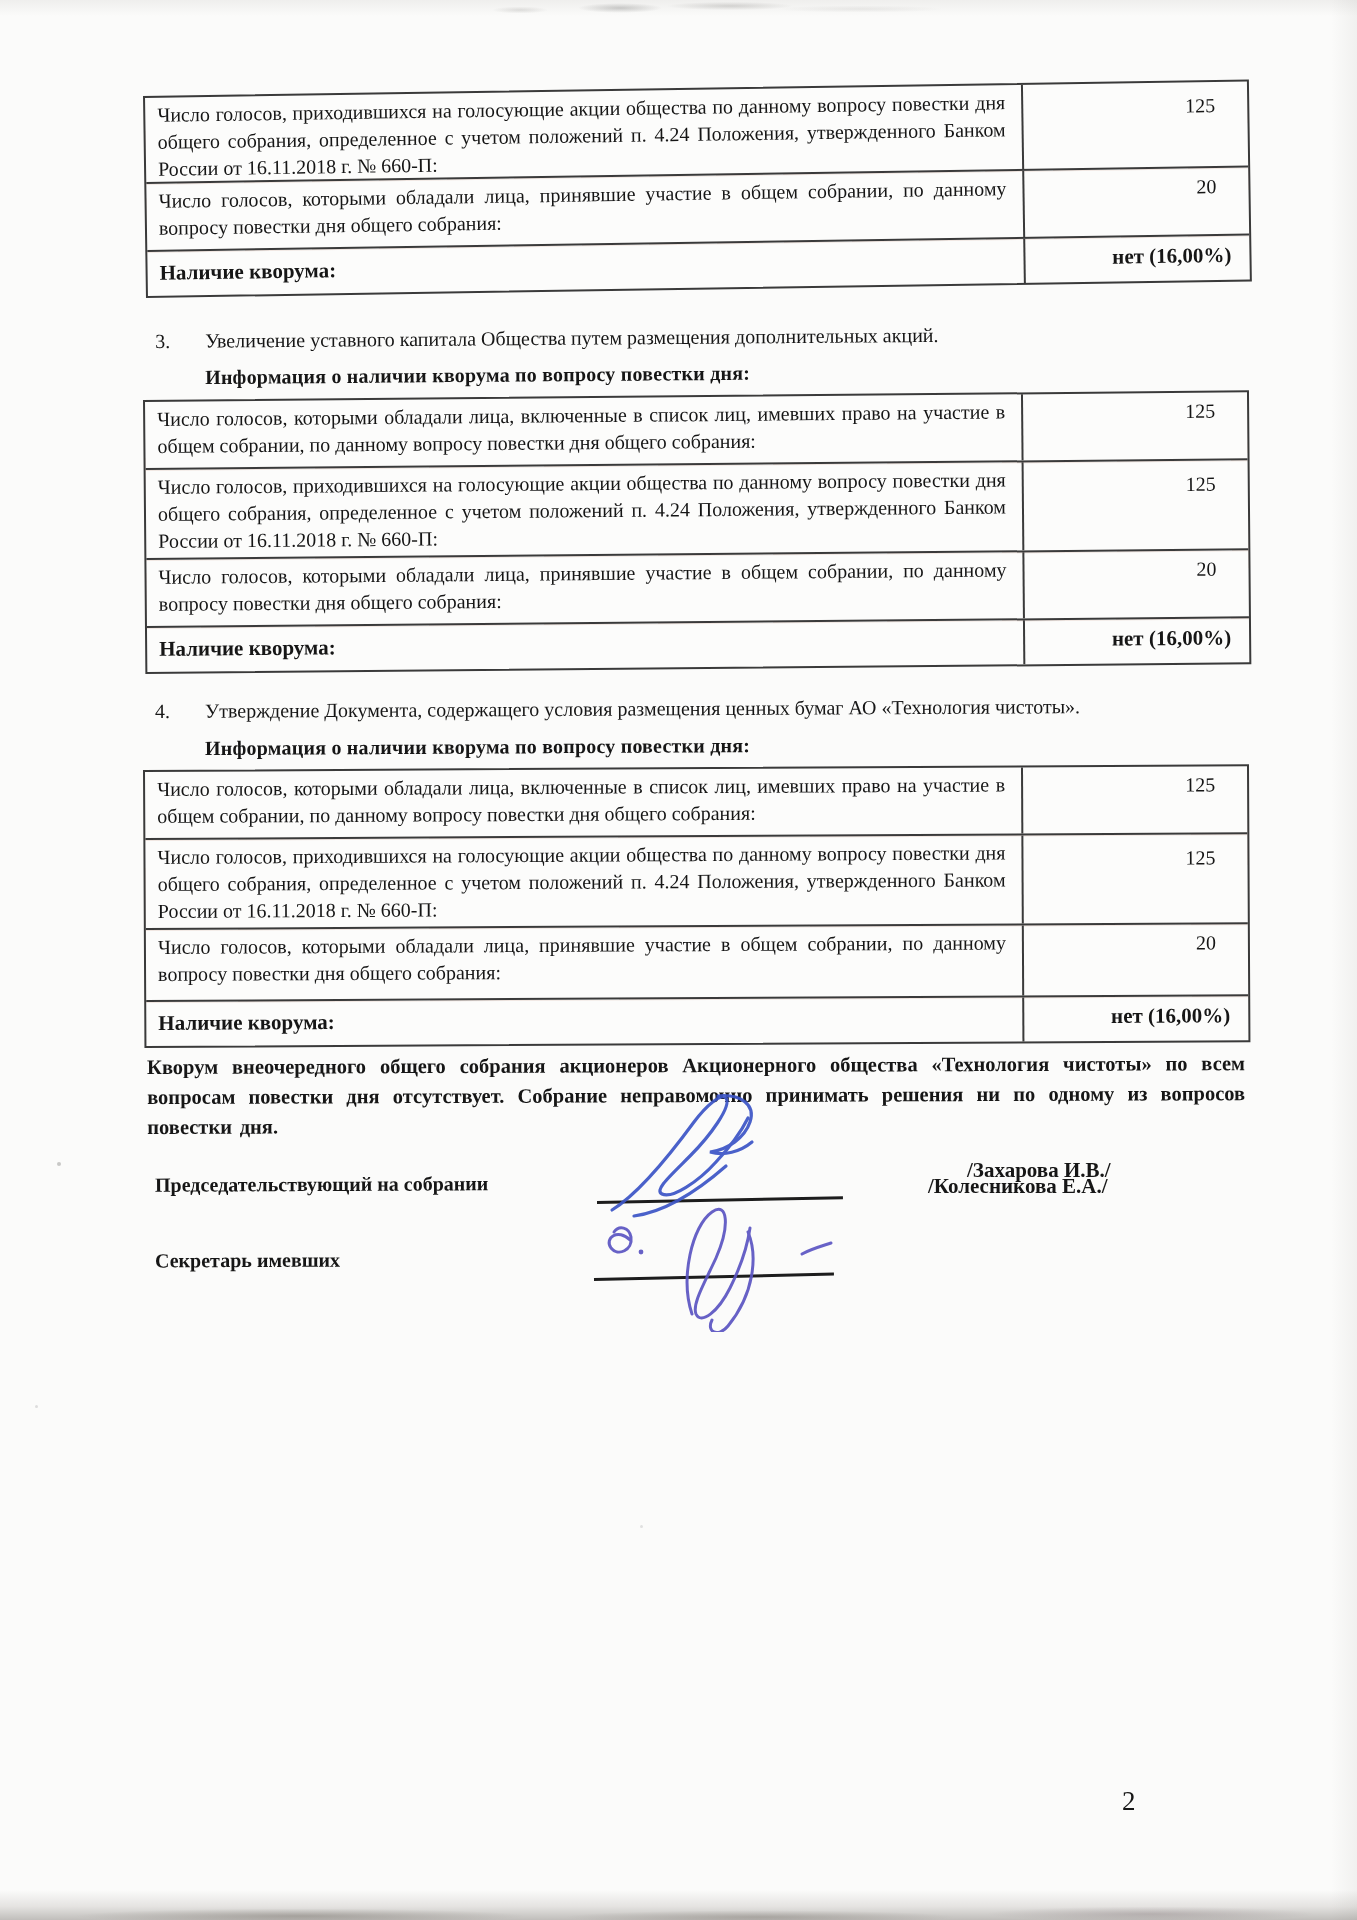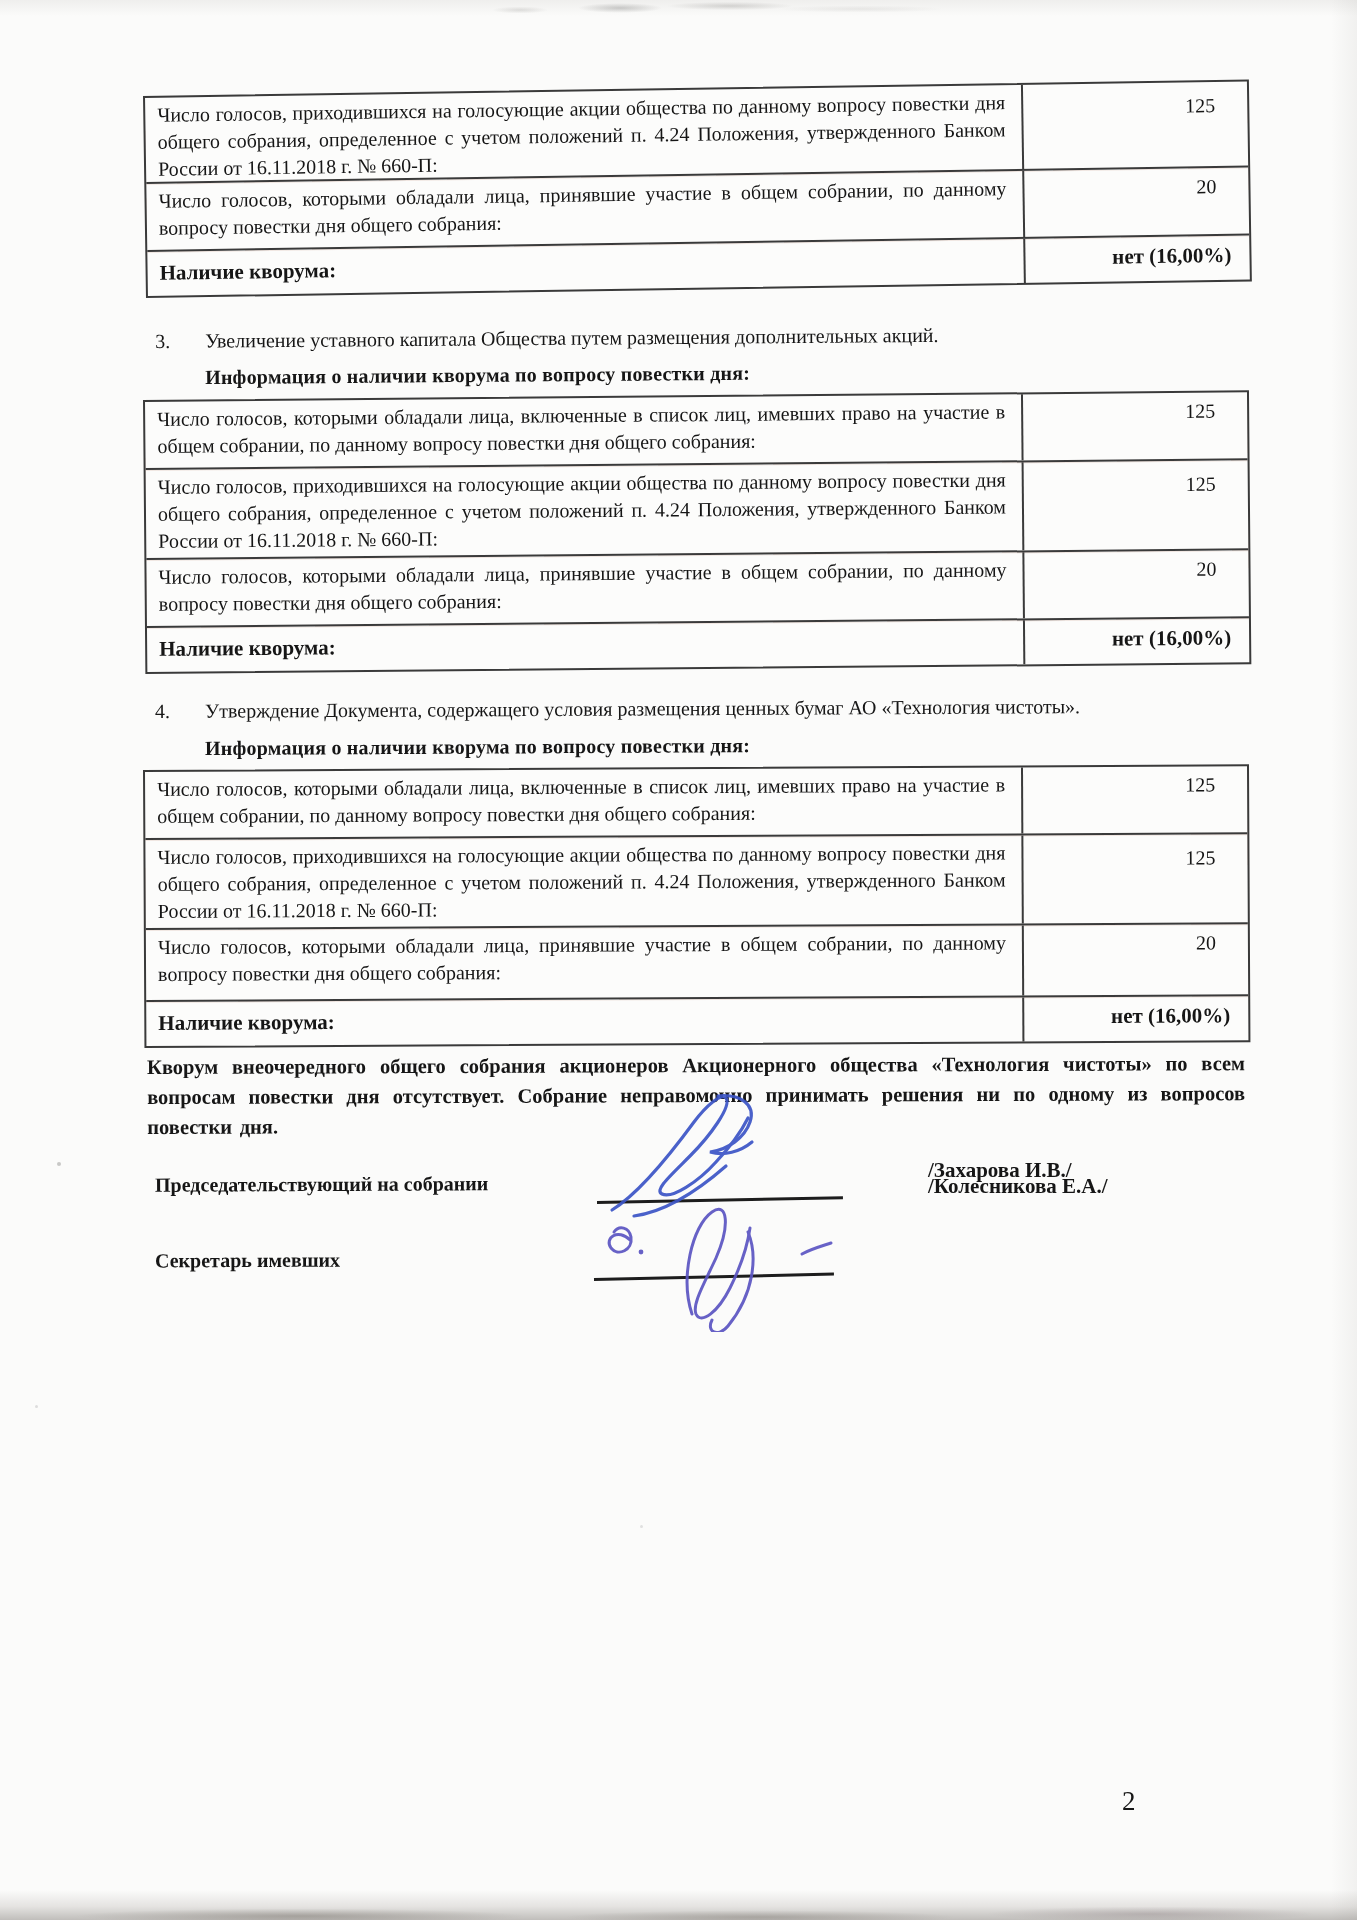--- a/index.html
+++ b/index.html
@@ -150,21 +150,21 @@
 
   <div class="sig-role" style="top:1173px;transform:rotate(-0.25deg);">Председательствующий на собрании</div>
   <div class="sig-line" style="top:1201px;left:597px;width:246px;transform:rotate(-1.1deg);"></div>
   <svg class="sig-svg" style="top:1088px;left:598px;" width="210" height="130" viewBox="0 0 210 130">
     <g fill="none" stroke="#3c55c6" stroke-width="3.2" stroke-linecap="round" opacity="0.92">
       <path d="M14 122 C 40 106, 74 64, 96 34 C 108 18, 124 4, 128 10 C 134 18, 112 48, 92 68 C 72 88, 56 102, 64 106 C 74 111, 100 94, 118 74 C 132 59, 144 42, 150 30"></path>
       <path d="M120 8 C 142 6, 158 16, 152 34 C 147 49, 130 62, 112 64 C 126 68, 142 64, 154 54"></path>
       <path d="M36 128 C 66 124, 96 106, 128 78"></path>
     </g>
   </svg>
-  <div class="sig-name" style="top:1158px;">/Захарова И.В./</div>
+  <div class="sig-name" style="top:1158px;margin-left:39px;">/Захарова И.В./</div>
 
   <div class="sig-role" style="top:1249px;transform:rotate(-0.25deg);">Секретарь имевших</div>
   <div class="sig-line" style="top:1278px;left:594px;width:240px;transform:rotate(-1.3deg);"></div>
   <svg class="sig-svg" style="top:1182px;left:596px;" width="250" height="150" viewBox="0 0 250 150">
     <g fill="none" stroke="#5b55c2" stroke-width="3" stroke-linecap="round" opacity="0.92">
       <path d="M34 58 C 22 46, 8 56, 15 66 C 22 75, 37 68, 35 55 C 33 45, 23 43, 18 50"></path>
       <circle cx="45" cy="70" r="2.4" fill="#5b55c2" stroke="none"></circle>
       <path d="M96 132 C 84 96, 96 44, 116 30 C 132 19, 134 44, 120 76 C 108 102, 96 122, 100 132 C 105 143, 122 130, 134 106 C 146 82, 152 60, 154 46"></path>
       <path d="M152 50 C 162 74, 158 112, 132 144 C 122 156, 110 150, 116 138"></path>
       <path d="M206 72 C 215 67, 226 64, 235 61"></path>

